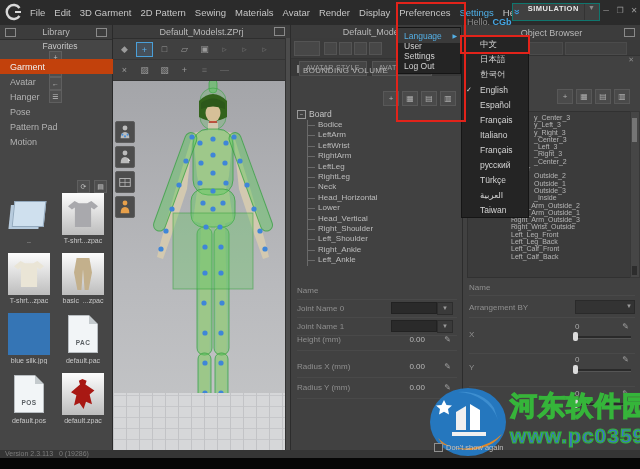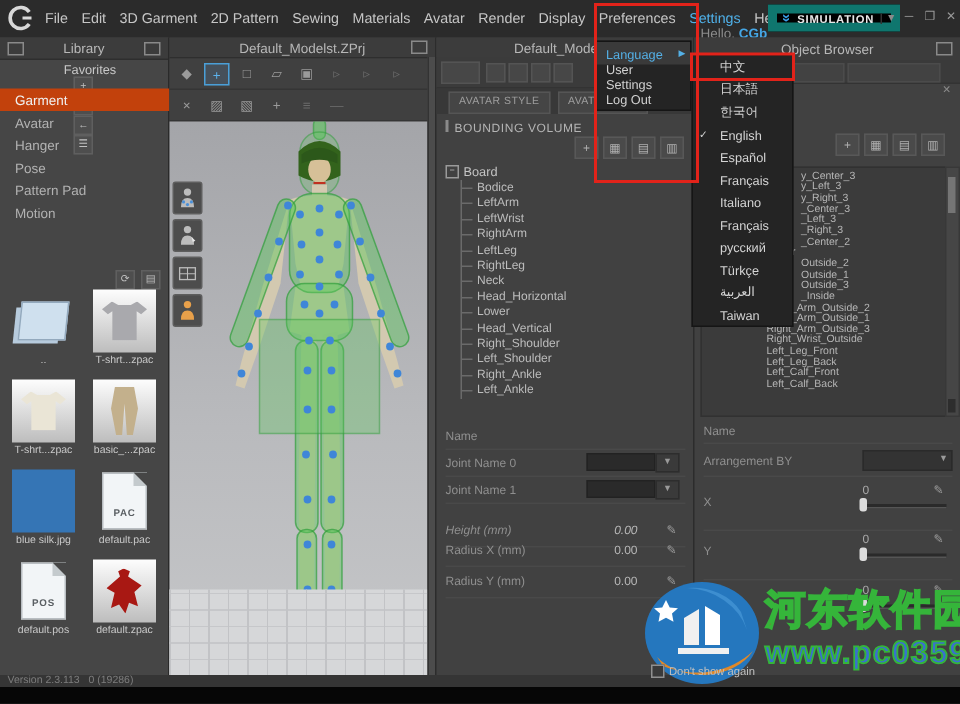--- a/index.html
+++ b/index.html
@@ -9,22 +9,22 @@
   .abs{position:absolute;}
 
   
   #menubar{left:0;top:0;width:640px;height:25px;background:#2b2b2b;border-bottom:1px solid #1f1f1f;}
   #logo{left:5px;top:3px;width:18px;height:18px;color:#d8d8d8;}
   #menu-items{left:30px;top:0;height:25px;display:flex;align-items:center;gap:9px;}
   .menu-item{font-size:9.5px;color:#c6c6c6;white-space:nowrap;}
   .menu-item.highlighted{color:#4fb0e8;}
   #hello{left:467px;top:17px;font-size:9px;color:#8d8d8d;}
   #hello b{color:#45a7e6;font-weight:bold;}
-  #sim-btn{left:512px;top:3px;width:88px;height:18px;background:#000000;border:6px solid #0f766e;
-           display:flex;align-items:center;gap:4px;padding:0 4px;box-sizing:border-box;}
+  #sim-btn{left:512px;top:3px;width:88px;height:18px;background:#404040;border:1px solid #0f766e;
+           display:flex;gap:4px;padding:0 4px;box-sizing:border-box;}
   #sim-chev{color:#3aa0e8;font-size:10px;font-weight:bold;transform:rotate(-90deg);line-height:10px;}
   #sim-label{color:#e8e8e8;font-size:7.5px;font-weight:bold;letter-spacing:.5px;flex:1;text-align:center;}
   #sim-dd{color:#8a8a8a;font-size:7px;border-left:1px solid #333;padding-left:3px;}
   #winctl{left:601px;top:5px;display:flex;gap:4px;}
   .wbtn{width:10px;height:12px;color:#9a9a9a;font-size:8px;text-align:center;line-height:12px;}
 
   
   .phead{background:#3c3c3c;border-bottom:1px solid #2e2e2e;color:#b8b8b8;font-size:9px;
          display:flex;align-items:center;justify-content:center;position:relative;}
   .phead .pico{position:absolute;width:9px;height:7px;border:1px solid #8a8a8a;}
@@ -89,21 +89,21 @@
   .vtool{width:18px;height:20px;background:#4d4d4d;border:1px solid #5e5e5e;border-radius:2px;
          display:flex;align-items:center;justify-content:center;}
 
   
   #avpanel{left:290px;top:25px;width:172px;height:425px;background:#414141;border-left:1px solid #2c2c2c;box-sizing:border-box;}
   #av-head{height:13px;}
   #av-subtb{position:absolute;left:0;top:13px;width:172px;height:20px;background:#3b3b3b;border-bottom:1px solid #333;}
   .dimsq{position:absolute;background:#474747;border:1px solid #545454;}
   #av-tabs{position:absolute;left:0;top:34px;width:172px;height:17px;background:#383838;display:flex;gap:5px;padding:2px 0 0 8px;box-sizing:border-box;}
   .av-tab{background:#454545;border:1px solid #555;color:#9d9d9d;font-size:7px;padding:2px 6px;letter-spacing:.3px;}
-  #av-section{position:absolute;left:6px;top:55px;font-size:8px;color:#b4b4b4;letter-spacing:.4px;text-align:center;}
+  #av-section{position:absolute;left:6px;top:40px;font-size:8px;color:#b4b4b4;letter-spacing:.4px;text-align:center;}
   #av-section::before{content:"";display:inline-block;width:2px;height:8px;background:#8a8a8a;margin-right:4px;}
   #av-minitb{position:absolute;right:6px;top:66px;display:flex;gap:3px;}
   .sq-btn{width:14px;height:13px;background:#4a4a4a;border:1px solid #585858;color:#b0b0b0;
           font-size:8px;line-height:13px;text-align:center;}
   #av-tree{position:absolute;left:6px;top:84px;width:160px;}
   #av-root{font-size:8.5px;color:#c4c4c4;display:flex;align-items:center;gap:3px;}
   #av-root .tog{width:7px;height:7px;border:1px solid #9a9a9a;font-size:6px;line-height:6px;text-align:center;color:#c4c4c4;}
   #av-children{list-style:none;margin:1px 0 0 10px;padding:0 0 0 0;border-left:1px solid #6a6a6a;}
   #av-children li{font-size:8px;color:#bdbdbd;line-height:10.4px;padding-left:10px;position:relative;}
   #av-children li::before{content:"";position:absolute;left:0;top:5px;width:7px;border-top:1px solid #6a6a6a;}
@@ -534,21 +534,21 @@
   <div class="prow" style="top:274px;">
     <span>Joint Name 0</span>
     <span class="inp"></span>
     <span class="ddb">▼</span>
   </div>
   <div class="prow" style="top:292px;">
     <span>Joint Name 1</span>
     <span class="inp"></span>
     <span class="ddb">▼</span>
   </div>
-  <div class="prow" style="top:318px;height:21px;font-style:italic;">
+  <div class="prow" style="top:304px;height:21px;">
     <span>Height (mm)</span>
     <span class="val">0.00</span>
     <span class="pencil">✎</span>
   </div>
   <div class="prow" style="top:331px;height:21px;">
     <span>Radius X (mm)</span>
     <span class="val">0.00</span>
     <span class="pencil">✎</span>
   </div>
   <div class="prow" style="top:352px;height:21px;">

